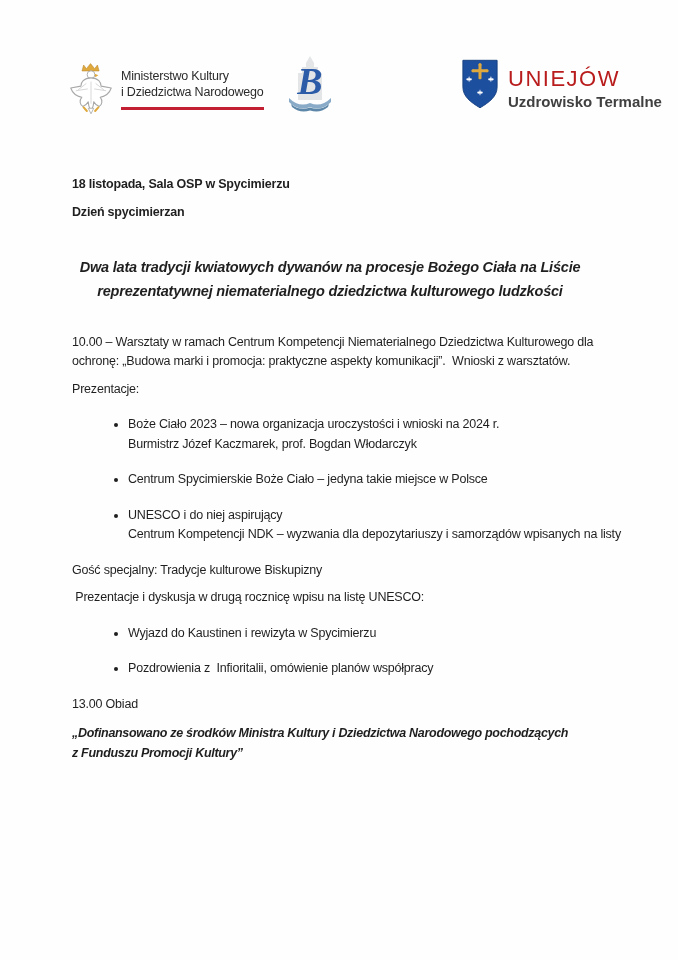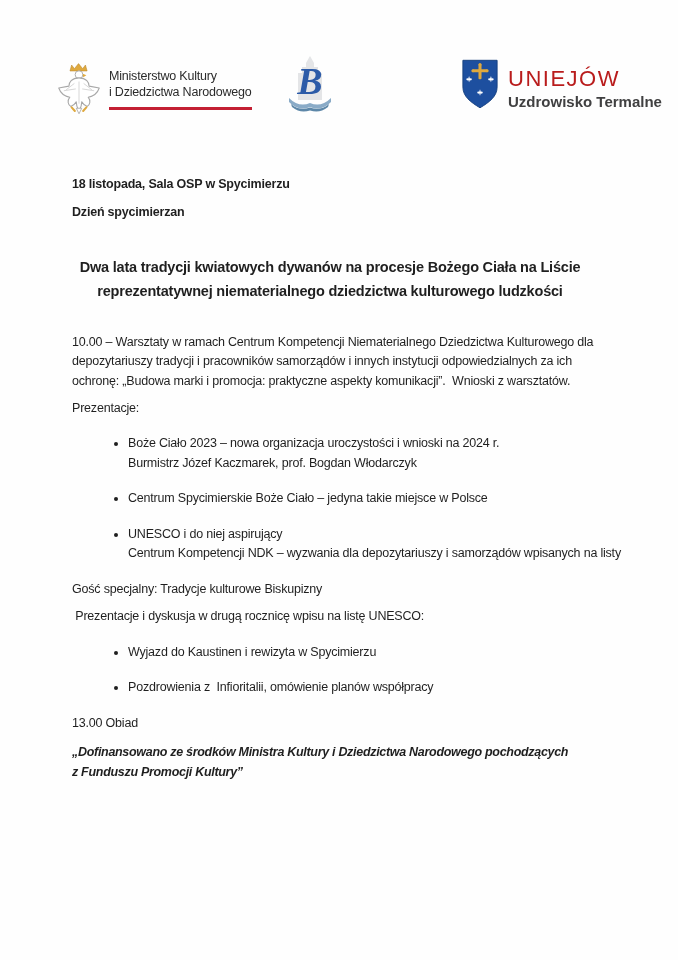--- a/index.html
+++ b/index.html
@@ -4,38 +4,38 @@
 <style>
   html,body{margin:0;padding:0;background:#ffffff;}
   .page{
     width:678px;height:960px;position:relative;overflow:hidden;
     background:#fefefe;color:#1f1f1f;
     font-family:"Liberation Sans",sans-serif;
   }
   
   .header{position:absolute;top:54px;left:0;right:0;height:72px;}
   .logo{position:absolute;display:flex;align-items:flex-start;}
-  .logo-ministry{left:56px;top:4px;justify-content:flex-end;}
+  .logo-ministry{left:68px;top:4px;justify-content:flex-end;}
   .ministry-text{margin-left:7px;padding-top:10px;font-size:12.5px;line-height:16px;color:#2b2b2b;letter-spacing:-0.2px;}
   .ministry-underline{height:3px;background:var(--ministry_red,#c31f33);margin-top:7px;width:100%;}
   .logo-library{left:282px;top:0;}
   .lib-text{margin-left:6px;padding-top:15px;letter-spacing:0;}
   .lib-small{font-size:7.5px;font-weight:bold;color:#9aa0a6;line-height:9px;}
   .lib-bold{font-size:9.5px;font-weight:bold;color:#333a45;line-height:11.5px;}
   .logo-uniejow{left:461px;top:4px;}
   .uni-text{margin-left:9px;padding-top:8px;}
   .uni-name{font-size:22px;letter-spacing:1.5px;color:#b91c1c;line-height:25px;}
   .uni-sub{font-size:15px;font-weight:bold;color:#404041;margin-top:2px;}
   
   .content{position:absolute;top:0;left:72px;width:516px;font-size:12.5px;letter-spacing:-0.2px;}
   .ln{display:block;white-space:pre;}
   .meta1{margin-top:175px;font-weight:bold;line-height:19px;}
   .meta2{margin-top:9px;font-weight:bold;line-height:19px;}
   .title{margin-top:33px;width:560px;margin-left:-22px;text-align:center;
-         font-weight:bold;font-size:14.5px;line-height:24px;letter-spacing:-0.2px;}
+         font-weight:bold;font-size:14.5px;line-height:24px;letter-spacing:-0.2px;font-style:italic;}
   .para{margin-top:30px;line-height:19.3px;}
   .label{margin-top:8px;line-height:19.5px;}
   ul.bullets{margin:6px 0 0 0;padding-left:40px;line-height:19.5px;list-style:disc;}
   ul.bullets li{margin:16px;padding:0;}
   .guest{margin-top:11px;line-height:19.5px;}
   .unesco-heading{margin-top:8px;line-height:19.5px;}
   .lunch{margin-top:13px;line-height:19.5px;}
   .funding{margin-top:10px;font-weight:bold;font-style:italic;line-height:19.5px;letter-spacing:-0.3px;}
 </style>
 </head>
@@ -122,21 +122,20 @@
     <div class="meta1">18 listopada, Sala OSP w Spycimierzu</div>
     <div class="meta2">Dzień spycimierzan</div>
 
     <div class="title">
       <span class="ln">Dwa lata tradycji kwiatowych dywanów na procesje Bożego Ciała na Liście</span>
       <span class="ln">reprezentatywnej niematerialnego dziedzictwa kulturowego ludzkości</span>
     </div>
 
     <div class="para">
       <span class="ln">10.00 – Warsztaty w ramach Centrum Kompetencji Niematerialnego Dziedzictwa Kulturowego dla</span>
-      <span class="ln">depozytariuszy tradycji i pracowników samorządów i innych instytucji odpowiedzialnych za ich</span>
       <span class="ln">ochronę: „Budowa marki i promocja: praktyczne aspekty komunikacji”.  Wnioski z warsztatów.</span>
     </div>
 
     <div class="label">Prezentacje:</div>
 
     <ul class="bullets">
       <li>
         <span class="ln">Boże Ciało 2023 – nowa organizacja uroczystości i wnioski na 2024 r.</span>
         <span class="ln">Burmistrz Józef Kaczmarek, prof. Bogdan Włodarczyk</span>
       </li>

